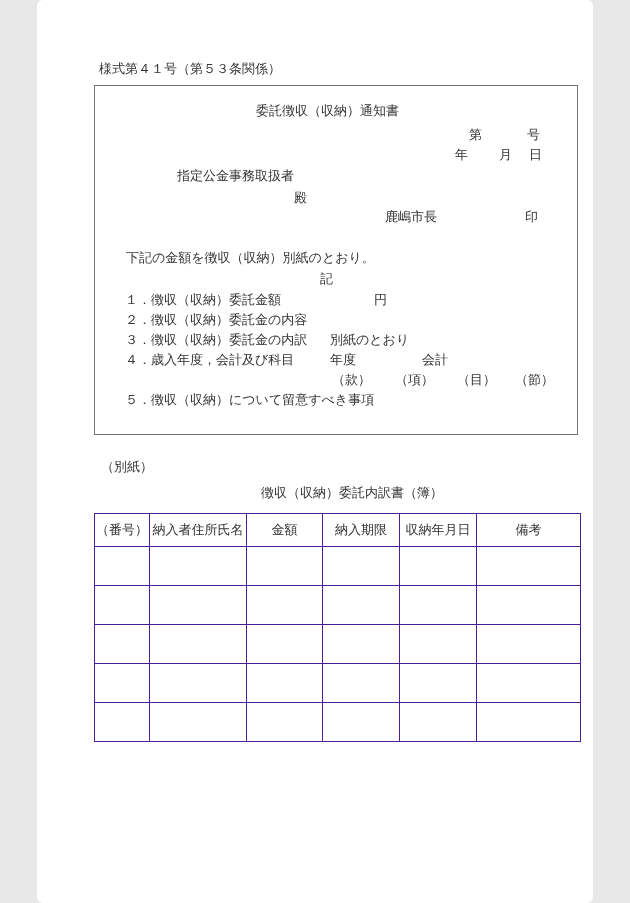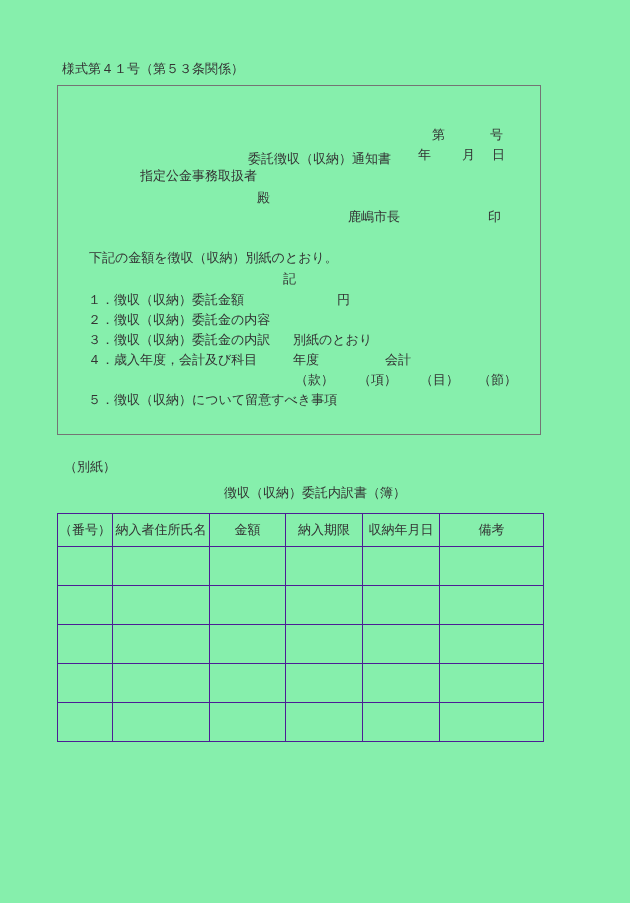--- a/index.html
+++ b/index.html
@@ -1,25 +1,26 @@
 <!DOCTYPE html>
 <html><head>
 <meta charset="utf-8">
 <style>
   html,body { margin:0; padding:0; background:#e8e8e8; }
   .page {
     position:relative;
-    width:630px; height:903px;
+    width:556px; height:903px;
     margin:0 auto;
-    background:#86efac;
+    background:#ffffff;
     font-family:"Liberation Serif","DejaVu Serif",serif;
     color:#333333;
     font-size:13px;
     line-height:1.15;
     overflow:hidden;
+    border-radius:6px;
   }
   .abs { position:absolute; white-space:nowrap; }
   .box1 {
     position:absolute;
     left:57px; top:85px;
     width:482px; height:348px;
     border:1px solid #747474;
   }
   table.detail {
     position:absolute;
@@ -41,21 +42,21 @@
 </style>
 </head>
 <body>
 
 <div class="page">
 
   <div class="abs" style="left:62px; top:62px;">様式第４１号（第５３条関係）</div>
 
   <div class="box1"></div>
 
-  <div class="abs" style="left:248px; top:104px;margin-top:48px;">委託徴収（収納）通知書</div>
+  <div class="abs" style="left:219px; top:104px;">委託徴収（収納）通知書</div>
 
   <span class="abs" style="left:432px; top:128px;">第</span>
   <span class="abs" style="left:490px; top:128px;">号</span>
 
   <span class="abs" style="left:418px; top:148px;">年</span>
   <span class="abs" style="left:462px; top:148px;">月</span>
   <span class="abs" style="left:492px; top:148px;">日</span>
 
   <div class="abs" style="left:96px; top:169px;margin-left:44px;">指定公金事務取扱者</div>
   <div class="abs" style="left:257px; top:191px;">殿</div>

